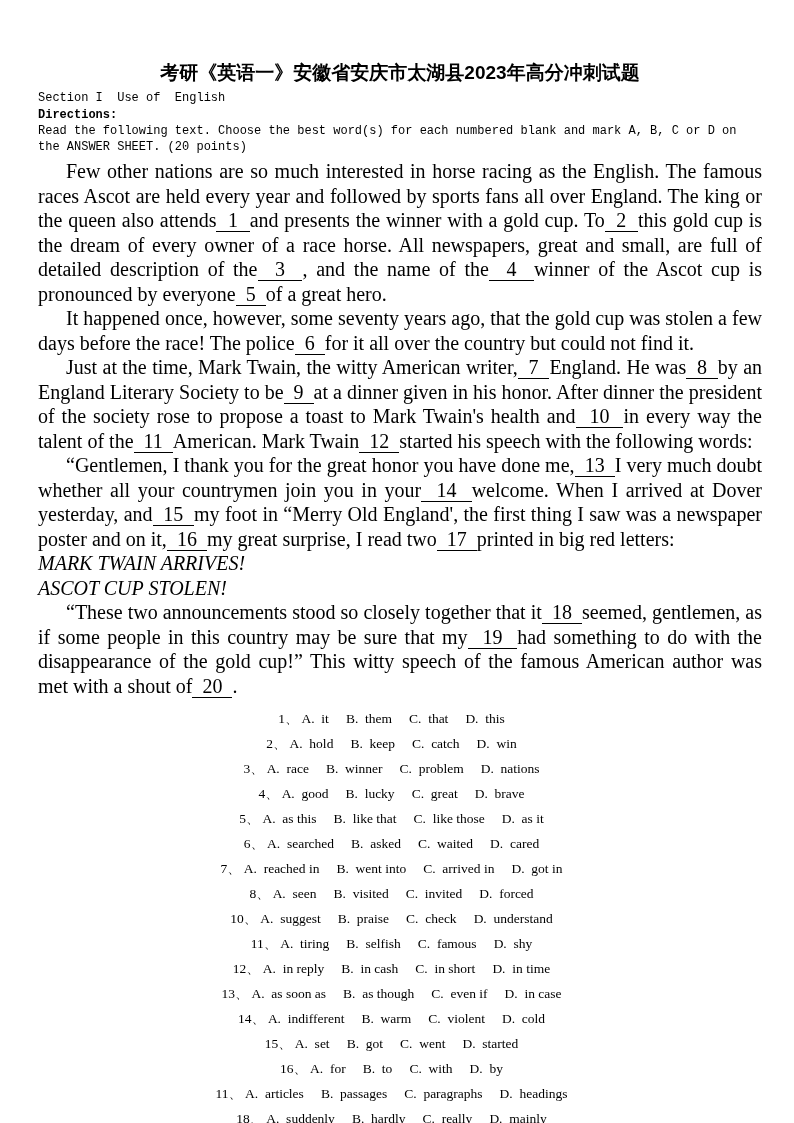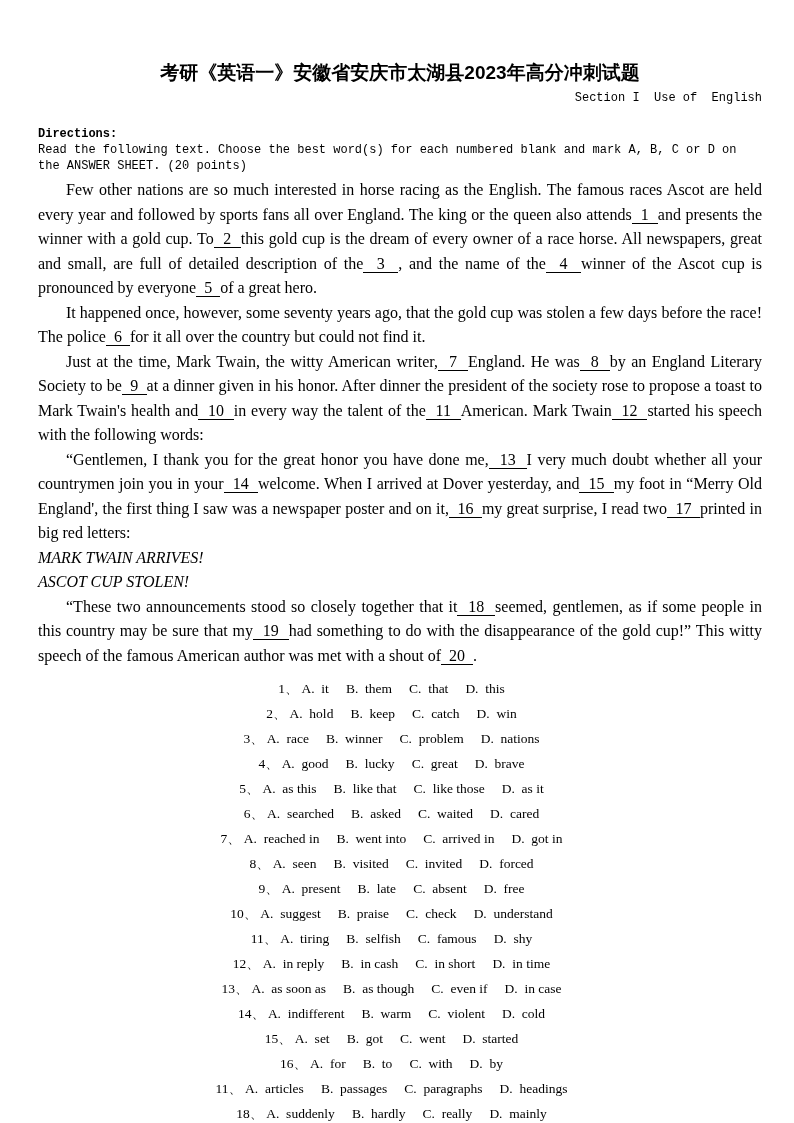--- a/index.html
+++ b/index.html
@@ -13,40 +13,40 @@
   }
   .page { padding: 60px 32px 40px 38px; }
   .title {
     text-align: center;
     font-family: "Liberation Sans", sans-serif;
     font-size: 19px;
     font-weight: bold;
     margin-bottom: 5px;
   }
   .section {
-    text-align: right;
+    text-align: left;
     font-family: "Liberation Mono", monospace;
     font-size: 12px;
     white-space: pre;
-    margin-bottom: 21px;
+    margin-bottom: 2px;
   }
   .dir-label {
     font-family: "Liberation Mono", monospace;
     font-size: 12px;
     font-weight: bold;
     line-height: 16px;
   }
   .dir-text {
     font-family: "Liberation Mono", monospace;
     font-size: 12px;
     line-height: 16px;
     margin-bottom: 4px;
   }
   .passage .para {
-    font-size: 16px;
+    font-size: 20px;
     line-height: 24.5px;
     text-align: justify;
   }
   .passage .para.indent { text-indent: 28px; }
   .passage .para.headline { text-indent: 0; text-align: left; font-style: italic; }
   .blank {
     border-bottom: 1px solid #000;
     white-space: nowrap;
   }
   .questions { margin-top: 8px; text-align: center; }
@@ -79,21 +79,20 @@
     </div>
   <div class="questions" id="questions">
       <div class="question"><span class="q-num">1、</span><span class="q-opt">A.&nbsp; it</span><span class="q-opt">B.&nbsp; them</span><span class="q-opt">C.&nbsp; that</span><span class="q-opt">D.&nbsp; this</span></div>
       <div class="question"><span class="q-num">2、</span><span class="q-opt">A.&nbsp; hold</span><span class="q-opt">B.&nbsp; keep</span><span class="q-opt">C.&nbsp; catch</span><span class="q-opt">D.&nbsp; win</span></div>
       <div class="question"><span class="q-num">3、</span><span class="q-opt">A.&nbsp; race</span><span class="q-opt">B.&nbsp; winner</span><span class="q-opt">C.&nbsp; problem</span><span class="q-opt">D.&nbsp; nations</span></div>
       <div class="question"><span class="q-num">4、</span><span class="q-opt">A.&nbsp; good</span><span class="q-opt">B.&nbsp; lucky</span><span class="q-opt">C.&nbsp; great</span><span class="q-opt">D.&nbsp; brave</span></div>
       <div class="question"><span class="q-num">5、</span><span class="q-opt">A.&nbsp; as this</span><span class="q-opt">B.&nbsp; like that</span><span class="q-opt">C.&nbsp; like those</span><span class="q-opt">D.&nbsp; as it</span></div>
       <div class="question"><span class="q-num">6、</span><span class="q-opt">A.&nbsp; searched</span><span class="q-opt">B.&nbsp; asked</span><span class="q-opt">C.&nbsp; waited</span><span class="q-opt">D.&nbsp; cared</span></div>
       <div class="question"><span class="q-num">7、</span><span class="q-opt">A.&nbsp; reached in</span><span class="q-opt">B.&nbsp; went into</span><span class="q-opt">C.&nbsp; arrived in</span><span class="q-opt">D.&nbsp; got in</span></div>
       <div class="question"><span class="q-num">8、</span><span class="q-opt">A.&nbsp; seen</span><span class="q-opt">B.&nbsp; visited</span><span class="q-opt">C.&nbsp; invited</span><span class="q-opt">D.&nbsp; forced</span></div>
-      <div class="question"><span class="q-num">9、</span><span class="q-opt">A.&nbsp; present</span><span class="q-opt">B.&nbsp; late</span><span class="q-opt">C.&nbsp; absent</span><span class="q-opt">D.&nbsp; free</span></div>
       <div class="question"><span class="q-num">10、</span><span class="q-opt">A.&nbsp; suggest</span><span class="q-opt">B.&nbsp; praise</span><span class="q-opt">C.&nbsp; check</span><span class="q-opt">D.&nbsp; understand</span></div>
       <div class="question"><span class="q-num">11、</span><span class="q-opt">A.&nbsp; tiring</span><span class="q-opt">B.&nbsp; selfish</span><span class="q-opt">C.&nbsp; famous</span><span class="q-opt">D.&nbsp; shy</span></div>
       <div class="question"><span class="q-num">12、</span><span class="q-opt">A.&nbsp; in reply</span><span class="q-opt">B.&nbsp; in cash</span><span class="q-opt">C.&nbsp; in short</span><span class="q-opt">D.&nbsp; in time</span></div>
       <div class="question"><span class="q-num">13、</span><span class="q-opt">A.&nbsp; as soon as</span><span class="q-opt">B.&nbsp; as though</span><span class="q-opt">C.&nbsp; even if</span><span class="q-opt">D.&nbsp; in case</span></div>
       <div class="question"><span class="q-num">14、</span><span class="q-opt">A.&nbsp; indifferent</span><span class="q-opt">B.&nbsp; warm</span><span class="q-opt">C.&nbsp; violent</span><span class="q-opt">D.&nbsp; cold</span></div>
       <div class="question"><span class="q-num">15、</span><span class="q-opt">A.&nbsp; set</span><span class="q-opt">B.&nbsp; got</span><span class="q-opt">C.&nbsp; went</span><span class="q-opt">D.&nbsp; started</span></div>
       <div class="question"><span class="q-num">16、</span><span class="q-opt">A.&nbsp; for</span><span class="q-opt">B.&nbsp; to</span><span class="q-opt">C.&nbsp; with</span><span class="q-opt">D.&nbsp; by</span></div>
       <div class="question"><span class="q-num">11、</span><span class="q-opt">A.&nbsp; articles</span><span class="q-opt">B.&nbsp; passages</span><span class="q-opt">C.&nbsp; paragraphs</span><span class="q-opt">D.&nbsp; headings</span></div>
       <div class="question"><span class="q-num">18、</span><span class="q-opt">A.&nbsp; suddenly</span><span class="q-opt">B.&nbsp; hardly</span><span class="q-opt">C.&nbsp; really</span><span class="q-opt">D.&nbsp; mainly</span></div>
       <div class="question"><span class="q-num">19、</span><span class="q-opt">A.&nbsp; arrival</span><span class="q-opt">B.&nbsp; principle</span><span class="q-opt">C.&nbsp; expression</span><span class="q-opt">D.&nbsp; attitude</span></div>

